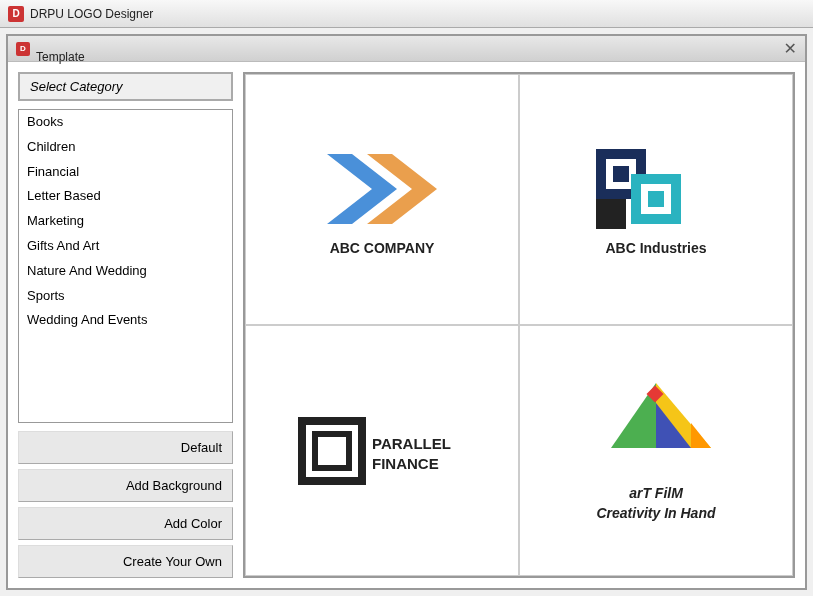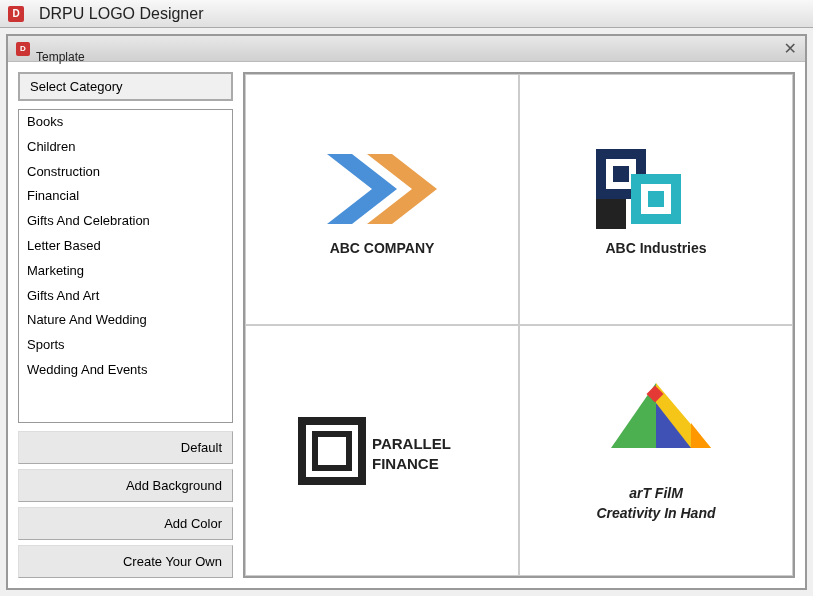--- a/index.html
+++ b/index.html
@@ -21,23 +21,22 @@
       gap: 6px;
     }
     .title-bar-icon {
       width: 16px; height: 16px;
       background: #cc3333;
       border-radius: 2px;
       display: flex; align-items: center; justify-content: center;
       color: white; font-size: 10px; font-weight: bold;
     }
     .title-bar-text {
-      font-size: 16px;
+      font-size: 12px;
       color: #222;
-      margin-left: 9px;
     }
     .window {
       background: #fff;
       border: 2px solid #999;
       margin: 6px;
       height: calc(596px - 40px);
       position: relative;
     }
     .window-title-bar {
       background: linear-gradient(to bottom, #e8e8e8, #d0d0d0);
@@ -82,20 +81,21 @@
       gap: 8px;
     }
     .select-category-btn {
       background: #f0f0f0;
       border: 2px solid #aaa;
       padding: 5px 10px;
       font-size: 13px;
       cursor: pointer;
       text-align: left;
       font-weight: normal;
+      font-style: italic;
     }
     .category-list {
       border: 1px solid #999;
       background: white;
       flex: 1;
       overflow-y: auto;
       min-height: 0;
     }
     .category-item {
       padding: 2px 8px;
@@ -174,23 +174,21 @@
   </div>
 
   <div class="window-content">
 
     <div class="left-panel">
       <button class="select-category-btn">Select Category</button>
 
       <div class="category-list">
         <div class="category-item">Books</div>
         <div class="category-item">Children</div>
-        <div class="category-item">Construction</div>
         <div class="category-item">Financial</div>
-        <div class="category-item">Gifts And Celebration</div>
         <div class="category-item">Letter Based</div>
         <div class="category-item">Marketing</div>
         <div class="category-item">Gifts And Art</div>
         <div class="category-item">Nature And Wedding</div>
         <div class="category-item">Sports</div>
         <div class="category-item">Wedding And Events</div>
       </div>
 
       <div class="button-group">
         <button class="action-btn">Default</button>

